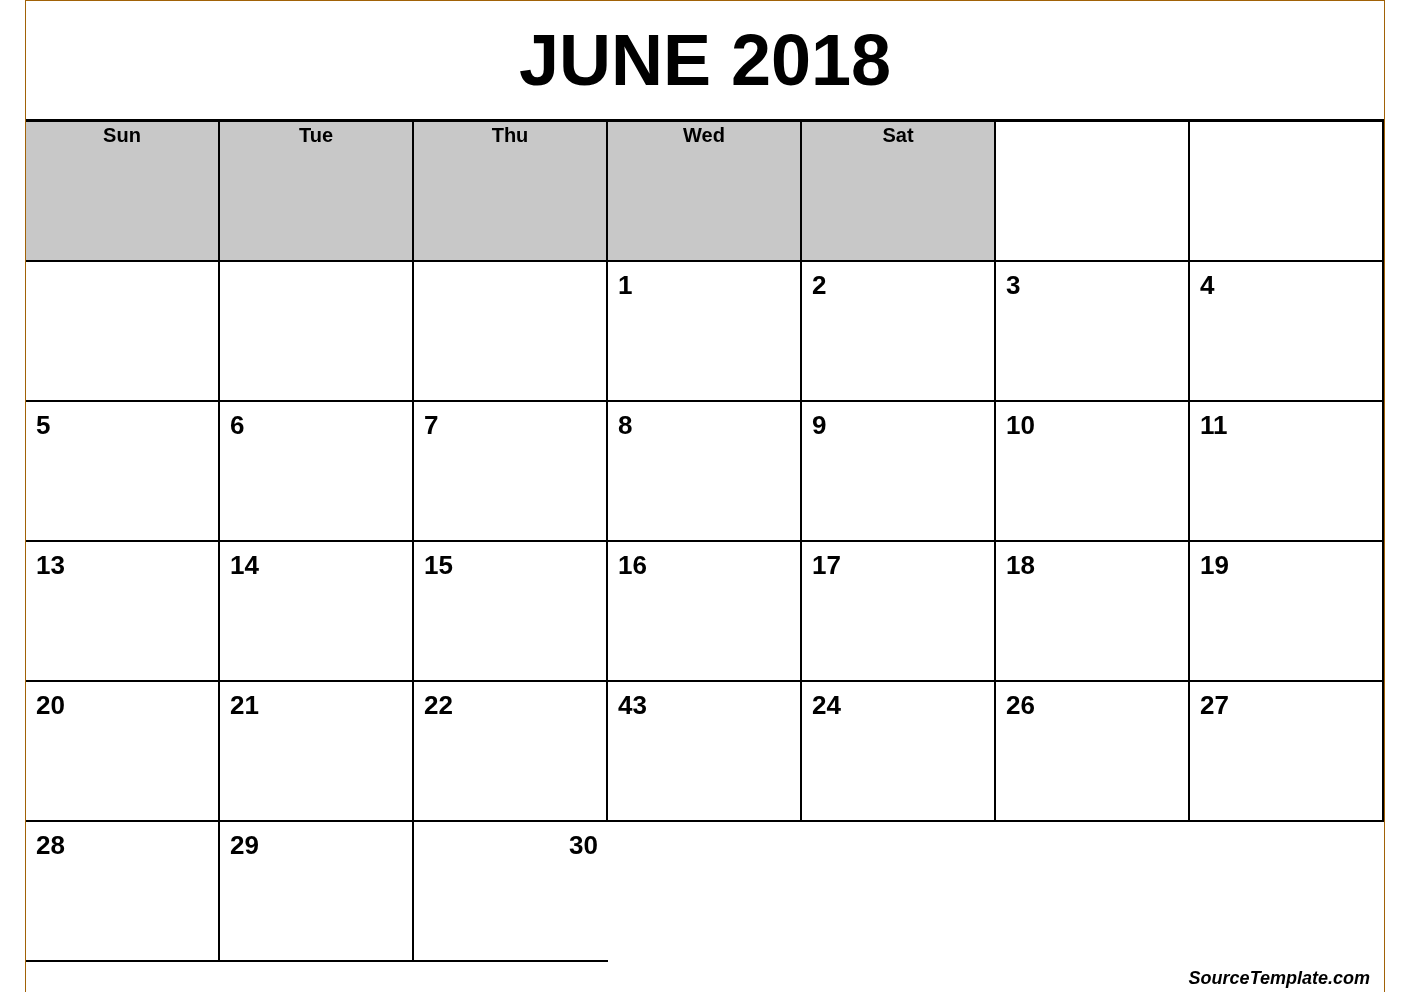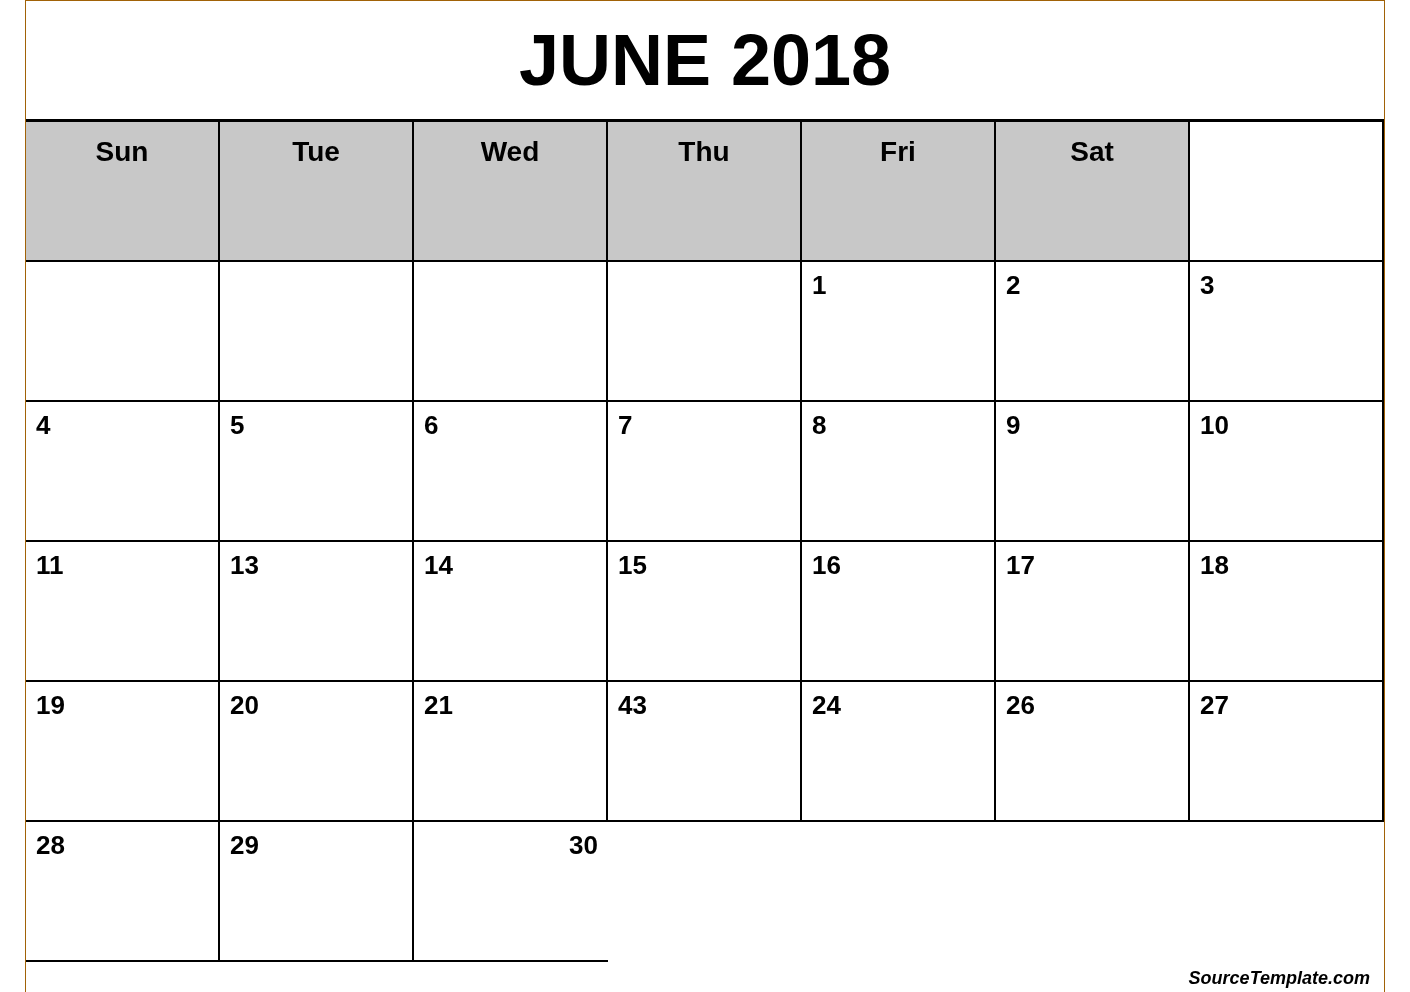--- a/index.html
+++ b/index.html
@@ -34,22 +34,22 @@
 
     .calendar-grid {
       display: grid;
       grid-template-columns: repeat(7, 1fr);
       width: 100%;
     }
 
     .day-header {
       background: #c8c8c8;
       text-align: center;
-      padding: 14px 6px;
-      font-size: 28px;
+      padding: 2px 6px;
+      font-size: 20px;
       font-weight: 700;
       border-right: 2px solid #000;
       border-bottom: 2px solid #000;
     }
 
     .day-header:last-child {
       border-right: none;
     }
 
     .day-cell {
@@ -93,23 +93,22 @@
   </style>
 </head>
 <body>
 
 <div class="calendar-container">
   <div class="calendar-title">JUNE 2018</div>
   <div class="calendar-grid">
 
     <div class="day-header">Sun</div>
     <div class="day-header">Tue</div>
+    <div class="day-header">Thu</div>
     <div class="day-header">Wed</div>
-    <div class="day-header">Thu</div>
-    <div class="day-header">Fri</div>
     <div class="day-header">Sat</div>
 
     <div class="empty-cell"></div>
     <div class="empty-cell"></div>
     <div class="empty-cell"></div>
     <div class="empty-cell"></div>
     <div class="empty-cell"></div>
     <div class="day-cell"><span class="day-number">1</span></div>
     <div class="day-cell"><span class="day-number">2</span></div>
 
@@ -126,20 +125,21 @@
     <div class="day-cell"><span class="day-number">13</span></div>
     <div class="day-cell"><span class="day-number">14</span></div>
     <div class="day-cell"><span class="day-number">15</span></div>
     <div class="day-cell"><span class="day-number">16</span></div>
 
     <div class="day-cell"><span class="day-number">17</span></div>
     <div class="day-cell"><span class="day-number">18</span></div>
     <div class="day-cell"><span class="day-number">19</span></div>
     <div class="day-cell"><span class="day-number">20</span></div>
     <div class="day-cell"><span class="day-number">21</span></div>
+    <div class="day-cell"><span class="day-number">22</span></div>
     <div class="day-cell"><span class="day-number">43</span></div>
 
     <div class="day-cell last-row"><span class="day-number">24</span></div>
     <div class="day-cell last-row"><span class="day-number">26</span></div>
     <div class="day-cell last-row"><span class="day-number">27</span></div>
     <div class="day-cell last-row"><span class="day-number">28</span></div>
     <div class="day-cell last-row"><span class="day-number">29</span></div>
     <div class="day-cell last-row"><span class="day-number">30</span></div>
   </div>
   <div class="calendar-footer">SourceTemplate.com</div>

